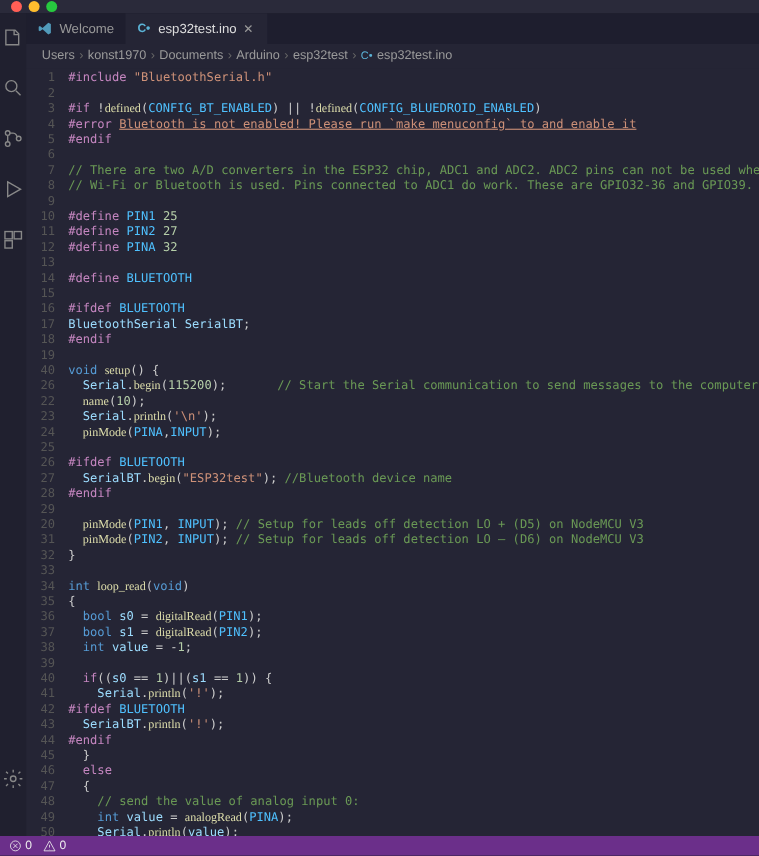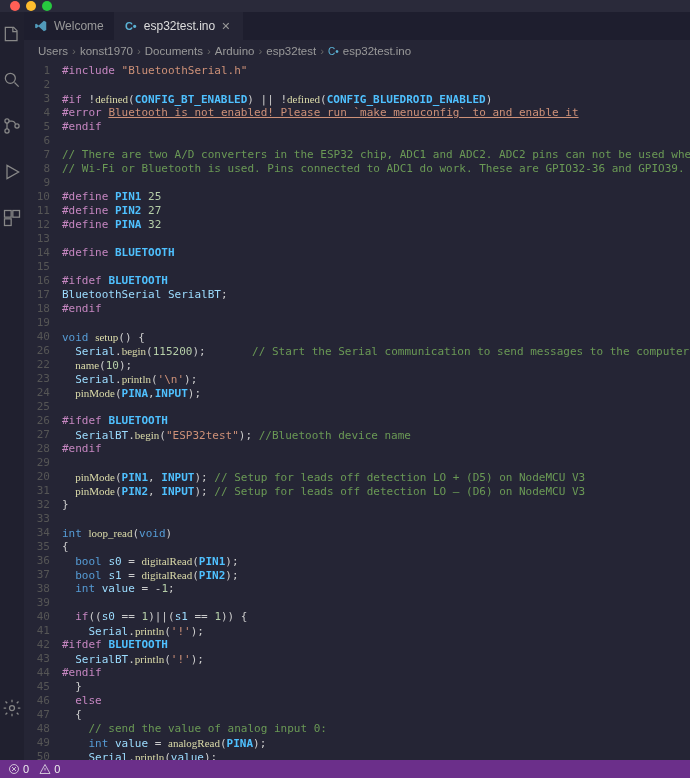--- a/index.html
+++ b/index.html
@@ -97,21 +97,21 @@
   .gutter div { height: 14px; }
   .code { flex:1; padding-top:2px; }
   .code div.ln { height: 14px; white-space: pre; }
 
   
   .kw { color: #c586c0; } 
   .kw2 { color: #569cd6; margin-top: 38px; } 
   .str { color: #ce9178; }
   .com { color: #6a9955; }
   .fn { color: #dcdcaa; font-family: Liberation Serif, serif; }
-  .mac { color: #4fc1ff; font-weight: bold; }
+  .mac { color: #4fc1ff; }
   .num { color: #b5cea8; }
   .var { color: #9cdcfe; }
   .red { color: #ce9178; text-decoration: underline; } 
 
   .statusbar {
     height: 18px;
     background: #6b2f8a;
     color: #eee;
     display:flex;
     align-items:center;

